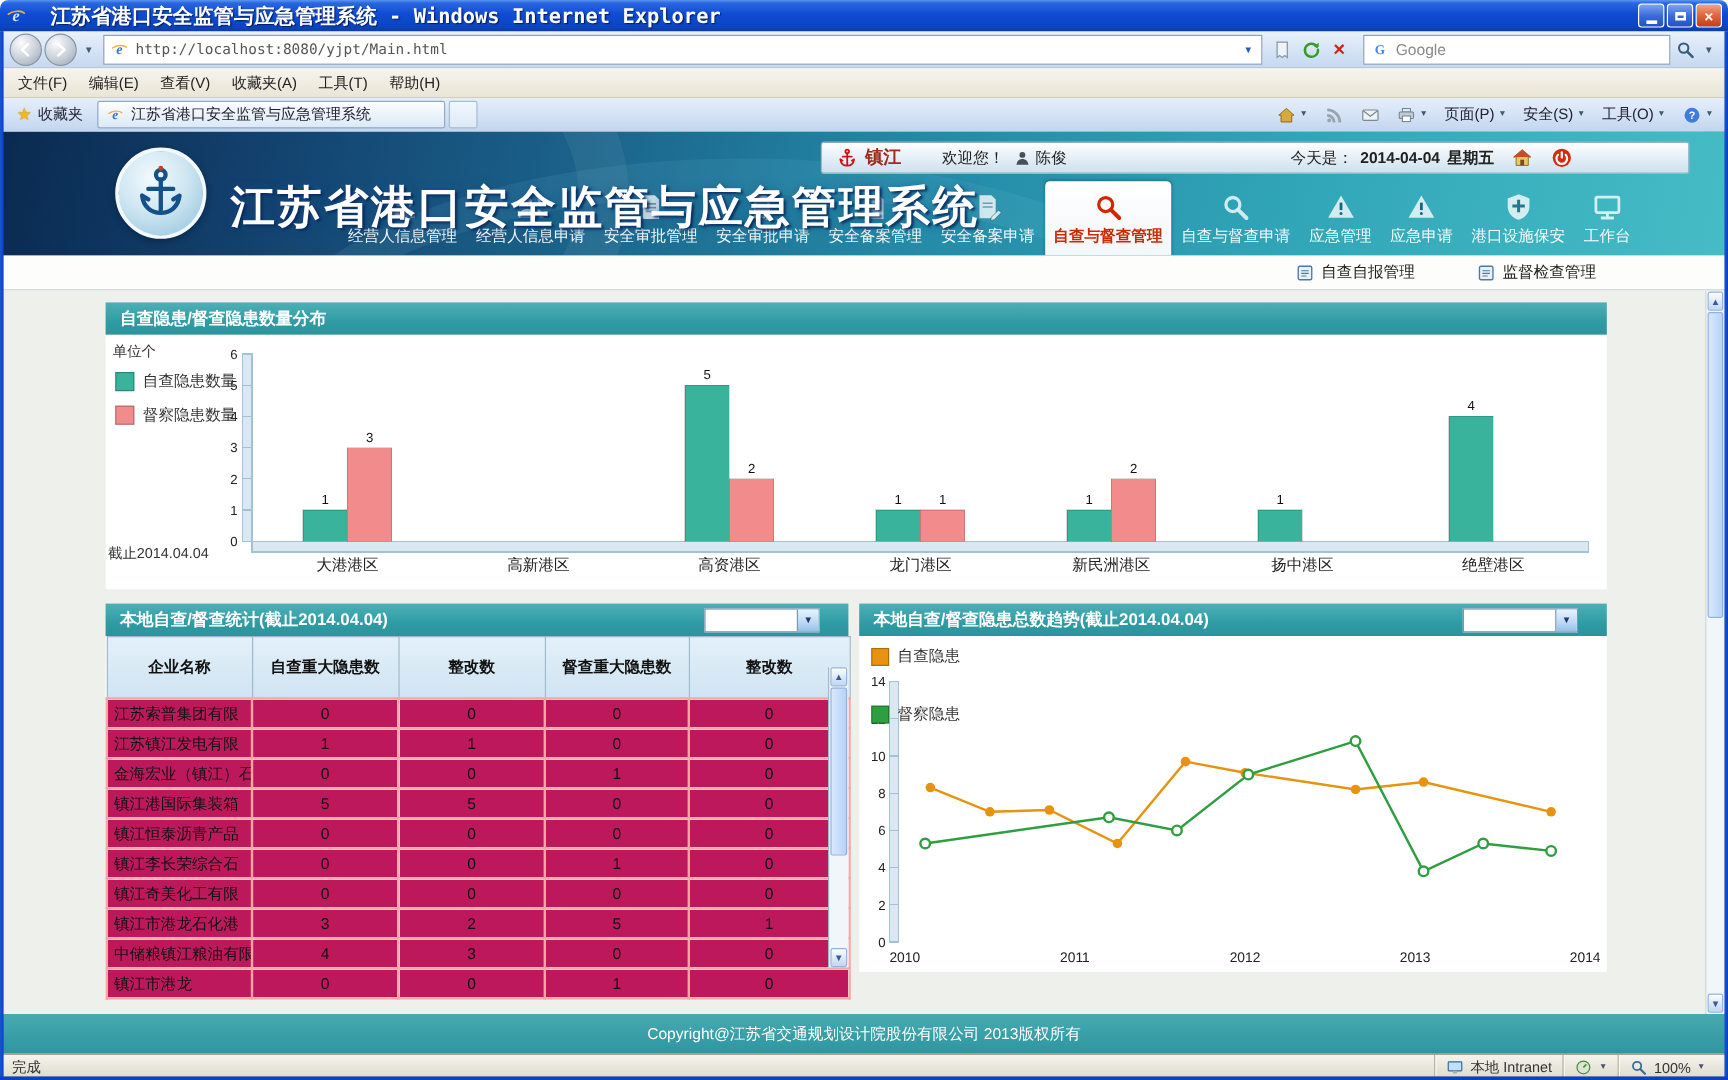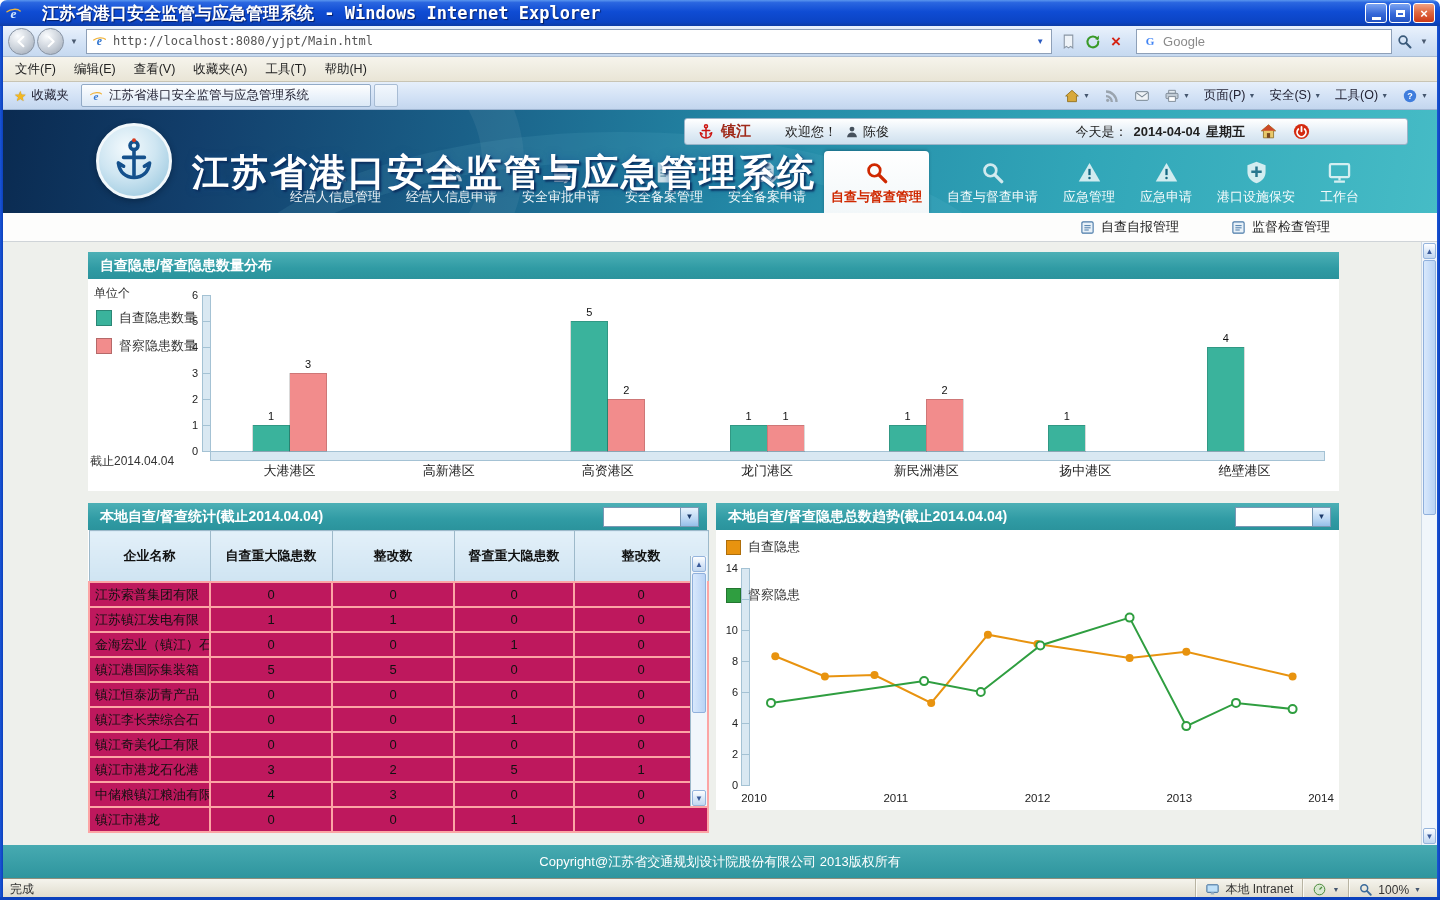--- a/index.html
+++ b/index.html
@@ -107,21 +107,21 @@
 
   
   .subnav{position:absolute;left:0;top:213px;width:1440px;height:29px;box-sizing:border-box;background:#fdfdfc;
     border-bottom:1px solid #cfd4d8;display:flex;align-items:center;justify-content:flex-end;gap:52px;padding-right:110px;z-index:5;}
   .subnav-item{display:flex;align-items:center;gap:6px;font-size:13px;color:#222;cursor:pointer;}
   .subnav-item svg{width:15px;height:15px;}
 
   
   .content{position:absolute;left:0;top:242px;width:1440px;height:603px;background:#eef0ec;overflow:hidden;}
   .panel-header{height:27px;background:linear-gradient(180deg,#4db0b6,#309ba4 60%,#2b939c);display:flex;align-items:center;
-    color:#fff;font-size:14px;font-weight:bold;padding:0 8px 0 12px;box-sizing:border-box;}
+    color:#fff;font-size:14px;font-weight:bold;padding:0 24px 0 12px;box-sizing:border-box;}
   .bar-panel{position:absolute;left:88px;top:10px;width:1251px;}
   .bar-body{position:relative;height:212px;background:#fff;}
   .chart-unit{position:absolute;left:6px;top:6px;font-size:12px;color:#333;z-index:2;}
   .chart-legend{position:absolute;left:8px;top:30px;display:flex;flex-direction:column;gap:10px;z-index:2;}
   .legend-item{display:flex;align-items:center;gap:7px;font-size:13px;color:#333;}
   .legend-item .swatch{width:14px;height:14px;border:1px solid rgba(0,0,0,.25);flex:none;}
   .line-legend{position:absolute;left:10px;top:8px;display:flex;gap:30px;z-index:2;}
   .line-legend .swatch{width:13px;height:13px;}
   .chart-host{position:absolute;left:0;top:0;}
 
@@ -356,20 +356,27 @@
             <path fill="currentColor" opacity=".85" d="M16.8 11.6a3.1 3.1 0 0 0 .1-6.2 5.3 5.3 0 0 1-.1 6.2zM18 13.8c2.4.9 3.8 3.2 4 6.7h-3.6c-.1-2.7-.9-4.9-2.2-6.2a6 6 0 0 1 1.8-.5z"></path>
           </svg>
           <span class="nav-label">经营人信息管理</span>
         </div>
         <div class="nav-item">
           <svg class="nav-ico" viewBox="0 0 24 24">
             <path fill="currentColor" d="M9 11.3A3.65 3.65 0 1 0 9 4a3.65 3.65 0 0 0 0 7.3zM2 20.5c.3-4.3 3-7.2 7-7.2s6.7 2.9 7 7.2z"></path>
             <path fill="currentColor" opacity=".85" d="M16.8 11.6a3.1 3.1 0 0 0 .1-6.2 5.3 5.3 0 0 1-.1 6.2zM18 13.8c2.4.9 3.8 3.2 4 6.7h-3.6c-.1-2.7-.9-4.9-2.2-6.2a6 6 0 0 1 1.8-.5z"></path>
           </svg>
           <span class="nav-label">经营人信息申请</span>
+        </div>
+        <div class="nav-item">
+          <svg class="nav-ico" viewBox="0 0 24 24">
+            <path fill="currentColor" d="M5.5 2.5h9.5l3.5 3.5v15.5H5.5z"></path>
+            <path fill="none" stroke="rgba(0,70,100,.5)" stroke-width="1.3" d="M8 9.5h8M8 12.5h8M8 15.5h5.5"></path>
+          </svg>
+          <span class="nav-label">安全审批管理</span>
         </div>
         <div class="nav-item">
           <svg class="nav-ico" viewBox="0 0 24 24">
             <path fill="currentColor" d="M5 2.5h9.5L18 6v15H5z"></path>
             <path fill="none" stroke="rgba(0,70,100,.5)" stroke-width="1.3" d="M7.5 9h8M7.5 12h8"></path>
             <path fill="currentColor" stroke="rgba(0,70,100,.6)" stroke-width=".8" d="M14.5 20.2l5.8-5.8 2.1 2.1-5.8 5.8-2.7.6z"></path>
           </svg>
           <span class="nav-label">安全审批申请</span>
         </div>
         <div class="nav-item">

